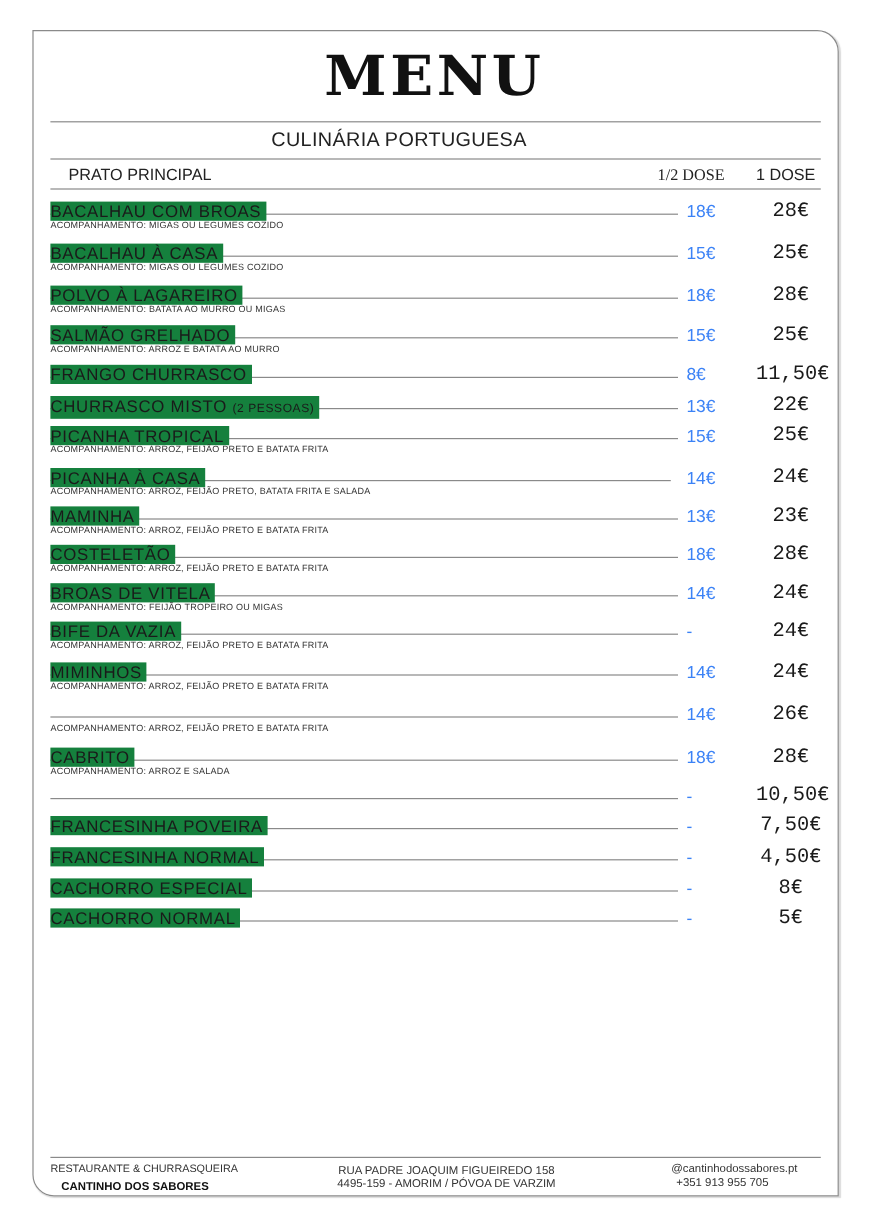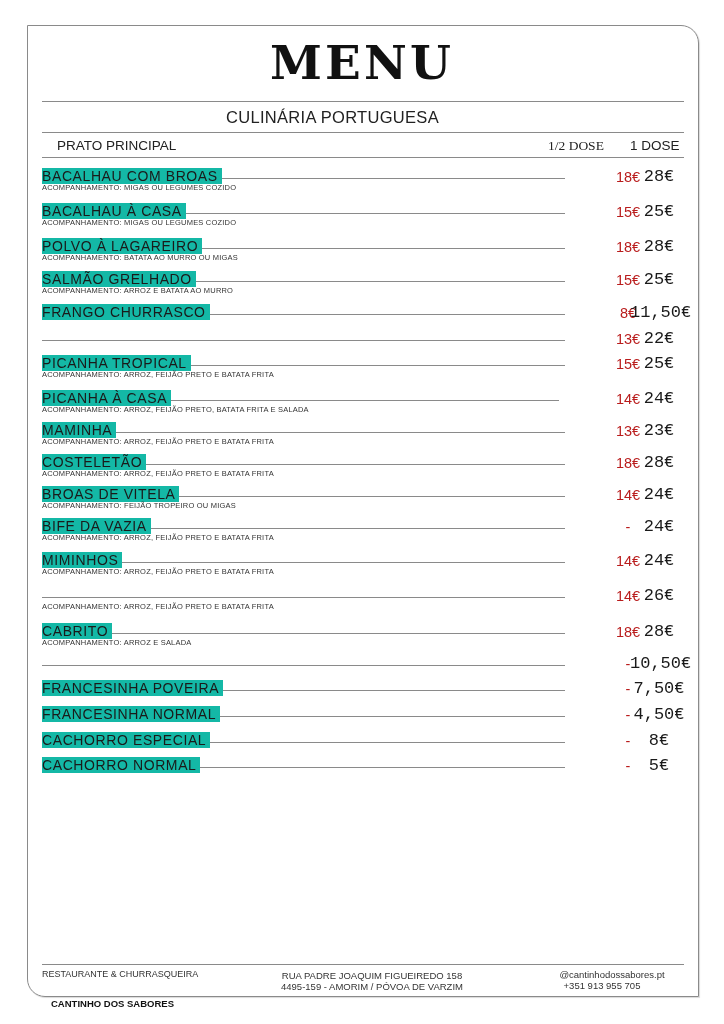--- a/index.html
+++ b/index.html
@@ -8,30 +8,30 @@
   .title { position:absolute; left:0; width:724px; top:36px; text-align:center; font-family:"DejaVu Serif", serif; font-weight:bold; font-size:46px; letter-spacing:3px; color:#111; transform:scaleX(1.02); }
   .rule { position:absolute; left:42px; width:642px; height:1px; background:#8a8a8a; }
   .subtitle { position:absolute; left:0; width:665px; top:108px; text-align:center; font-size:16.5px; color:#222; font-family:"Liberation Sans", sans-serif; letter-spacing:0.3px; }
   .hdr { position:absolute; top:138px; font-size:13.5px; color:#222; font-family:"Liberation Sans", sans-serif; }
   .hdr-left { left:57px; }
   .hdr-half { left:548px;font-family:Liberation Serif, serif; }
   .hdr-full { left:630px; }
   .items { position:absolute; left:42px; top:168px; width:645px; }
   .item { position:absolute; left:0; width:645px; }
   .row { position:relative; height:18px; }
-  .name { position:absolute; left:0; top:0; font-size:14px; color:#1a1a1a; font-family:"Liberation Sans", sans-serif; letter-spacing:0.6px; white-space:nowrap; background:#14b8a6; padding-right:4px; line-height:16px; }
+  .name { position:absolute; left:0; top:0; font-size:14px; color:#1a1a1a; font-family:"Liberation Sans", sans-serif; letter-spacing:0.6px; white-space:nowrap; background:#15803d; padding-right:4px; line-height:16px; }
   .name small { font-size:10px; letter-spacing:0.5px; }
   .leader { position:absolute; left:0; right:122px; top:10px; height:1px; background:#8a8a8a; }
-  .half { position:absolute; left:558px; width:56px; top:0; text-align:center; font-size:14.5px; font-family:"Liberation Sans", sans-serif; color:#b91c1c; line-height:18px; }
+  .half { position:absolute; left:530px; width:56px; top:0; text-align:left; font-size:14.5px; font-family:"Liberation Sans", sans-serif; color:#3b82f6; line-height:18px; }
   .full { position:absolute; left:588px; width:58px; top:0; text-align:center; font-size:17px; font-family:Liberation Mono, monospace; color:#1a1a1a; line-height:18px; }
   .side { position:absolute; left:0; top:15px; font-size:7.5px; color:#333; font-family:"Liberation Sans", sans-serif; letter-spacing:0.2px; white-space:nowrap; }
   .footer-rule { top:964px; }
   .foot { position:absolute; font-family:"Liberation Sans", sans-serif; color:#333; font-size:9px; line-height:11px; }
   .foot-left { left:42px; top:969px; }
-  .foot-left .b { display:block; font-weight:bold; font-size:9.5px; color:#111; margin-top:18px; padding-left:9px; }
+  .foot-left .b { display:block; font-weight:bold; font-size:9.5px; color:#111; margin-top:4px; padding-left:9px; }
   .foot-mid { left:0; width:744px; top:970px; text-align:center; font-size:9.5px; }
   .foot-right { left:540px; width:144px; top:969px; text-align:center; font-size:9.5px; }
   .foot-right span { display:block; }
   .foot-right .ph { padding-right:20px; }
 </style>
 </head>
 <body>
 
 <div class="frame"></div>
 
@@ -86,20 +86,21 @@
     <div class="row">
         <div class="leader"></div>
         <span class="name">FRANGO CHURRASCO</span>
         <span class="half">8€</span>
         <span class="full">11,50€</span>
       </div>
   </div>
   <div class="item" style="top:162px">
     <div class="row">
         <div class="leader"></div>
+        <span class="name"><span>CHURRASCO MISTO</span> <small>(2 PESSOAS)</small></span>
         <span class="half">13€</span>
         <span class="full">22€</span>
       </div>
   </div>
   <div class="item" style="top:187px">
     <div class="row">
         <div class="leader"></div>
         <span class="name">PICANHA TROPICAL</span>
         <span class="half">15€</span>
         <span class="full">25€</span>

